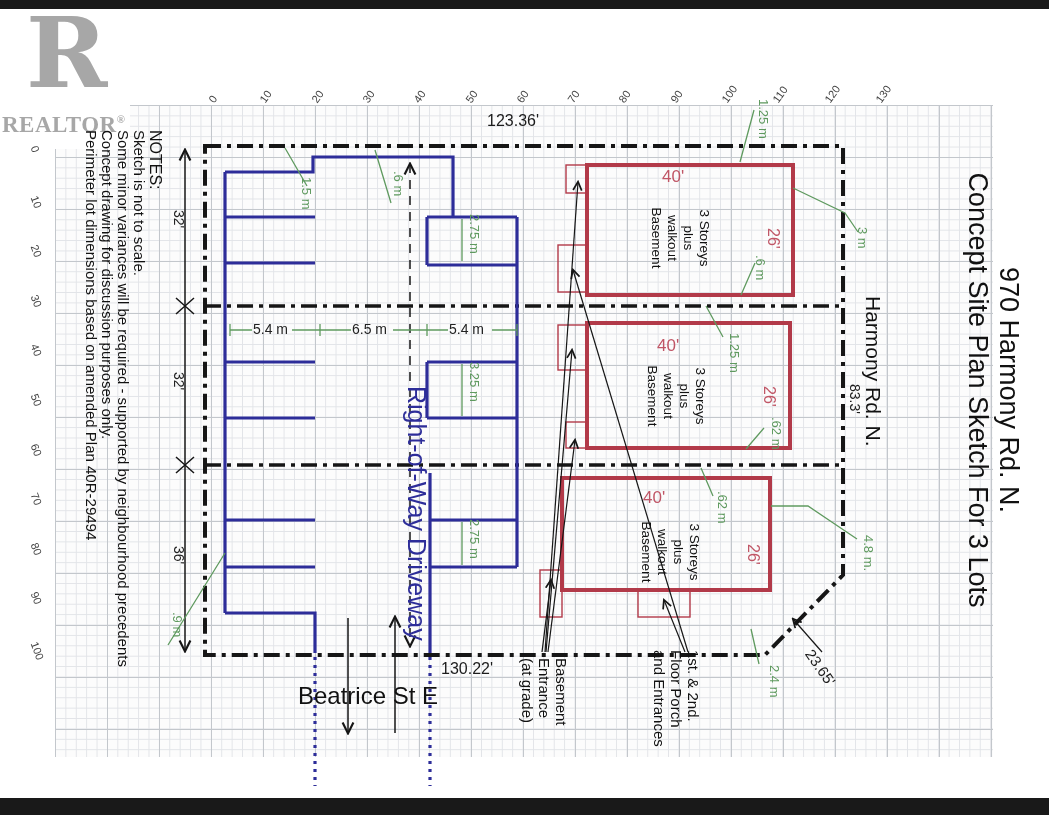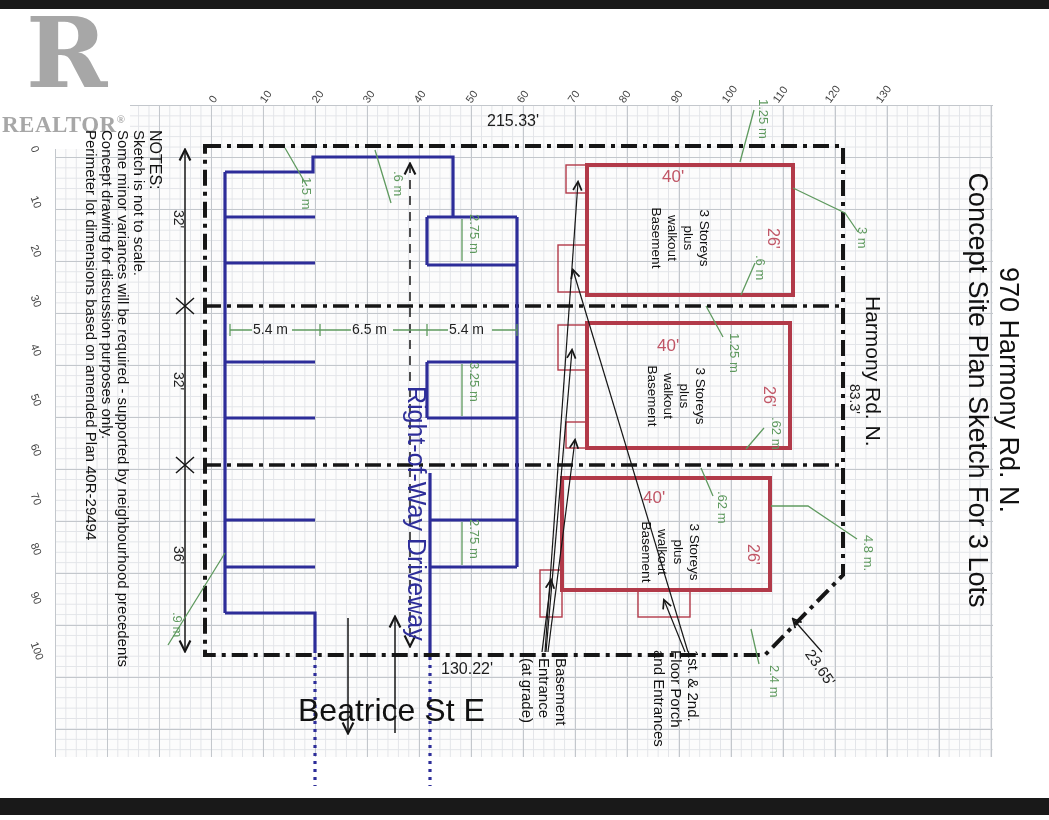--- a/index.html
+++ b/index.html
@@ -136,23 +136,23 @@
     <div>Concept drawing for discussion purposes only.</div>
     <div>Perimeter lot dimensions based on amended Plan 40R-29494</div>
   </div>
 
   <div class="rl title" style="left:1024px;top:122px;width:536px;">
     <div>970 Harmony Rd. N.</div>
     <div>Concept Site Plan Sketch For 3 Lots</div>
   </div>
 
   <div class="rl" style="left:884px;top:296px;width:190px;font-size:21px;color:#111;">Harmony Rd. N.</div>
-  <div class="abs" style="left:298px;top:682px;font-size:32px;color:#111;margin-top:10px;">Beatrice St E</div>
-
-  <div class="abs" style="left:487px;top:112px;font-size:16px;">215.33'</div>
+  <div class="abs" style="left:298px;top:682px;font-size:24px;color:#111;">Beatrice St E</div>
+
+  <div class="abs" style="left:487px;top:112px;font-size:16px;">123.36'</div>
   <div class="abs" style="left:441px;top:660px;font-size:16px;">130.22'</div>
   <div class="rl" style="left:862px;top:384px;width:40px;font-size:14px;">83.3'</div>
   <div class="abs" style="left:816px;top:646px;font-size:15px;transform:rotate(55deg);transform-origin:0 0;white-space:nowrap;">23.65'</div>
 
   <div class="rl dimtxt" style="left:186px;top:210px;width:34px;">32'</div>
   <div class="rl dimtxt" style="left:186px;top:372px;width:34px;">32'</div>
   <div class="rl dimtxt" style="left:186px;top:546px;width:34px;">36'</div>
 
   <div class="rl" style="left:430px;top:386px;width:258px;font-size:25px;color:var(--blue,#2d2d99);">Right-of-Way Driveway</div>
   <div class="abs dimtxt" style="left:253px;top:321px;">5.4 m</div>

